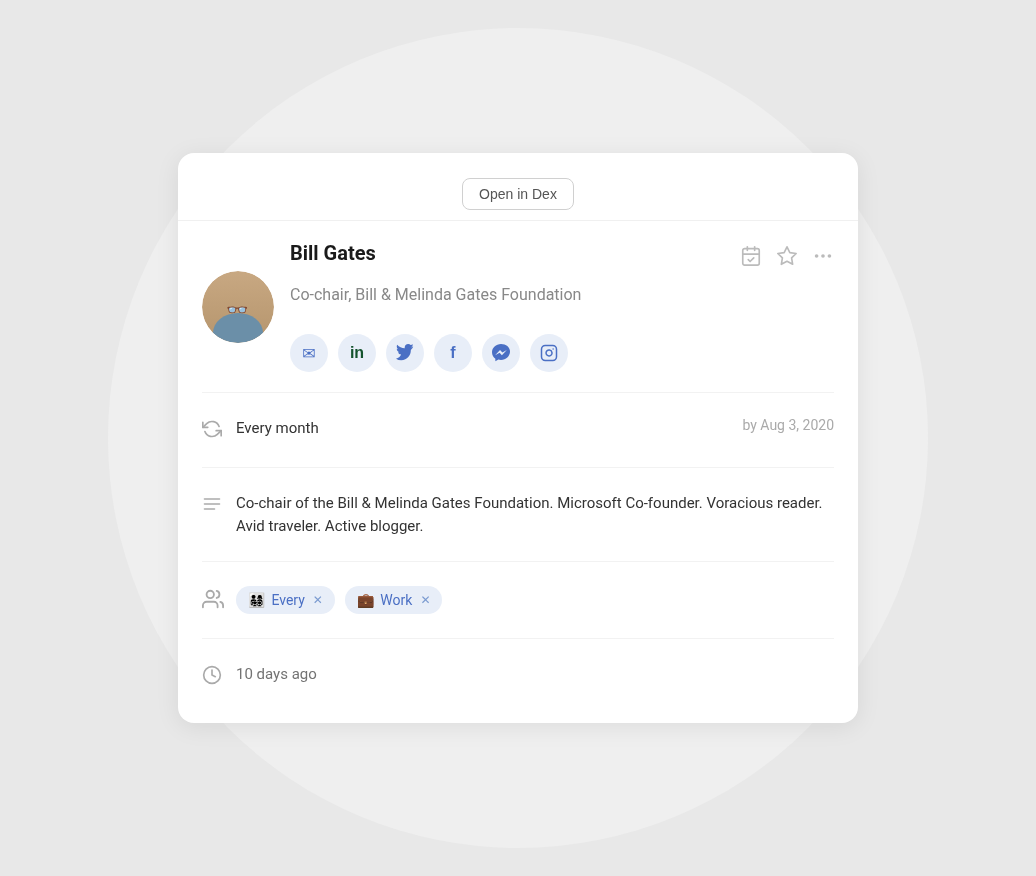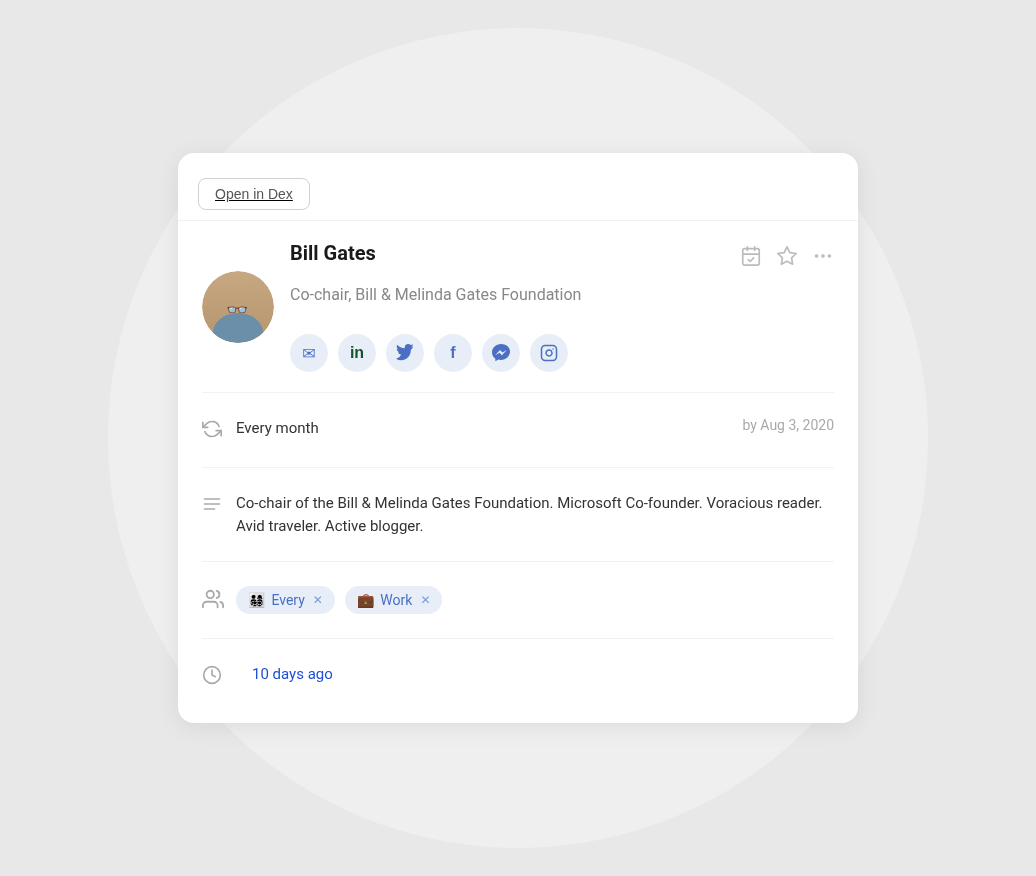--- a/index.html
+++ b/index.html
@@ -31,24 +31,23 @@
       border-radius: 16px;
       width: 680px;
       padding: 0;
       box-shadow: 0 4px 24px rgba(0,0,0,0.08);
       overflow: hidden;
       position: relative;
     }
 
     .card-header-bar {
       display: flex;
-      justify-content: flex-start;
+      justify-content: center;
       padding: 25px 20px 10px;
       border-bottom: 1px solid #f0f0f0;
-      text-decoration: underline;
     }
 
     .open-in-dex-btn {
       border: 1px solid #d0d0d0;
       background: #fff;
       border-radius: 8px;
       padding: 7px 16px;
       font-size: 14px;
       color: #555;
       cursor: pointer;
@@ -250,23 +249,22 @@
     }
 
     
     .clock-icon {
       display: inline-block;
       font-size: 18px;
       color: #aaa;
     }
 
     .time-text {
-      color: #1d4ed8;
+      color: #737373;
       font-size: 15px;
-      margin-left: 16px;
     }
   </style>
 </head>
 <body>
 
 <div class="bg-circle">
   <div class="card">
 
     <div class="card-header-bar">
       <button class="open-in-dex-btn">Open in Dex</button>

